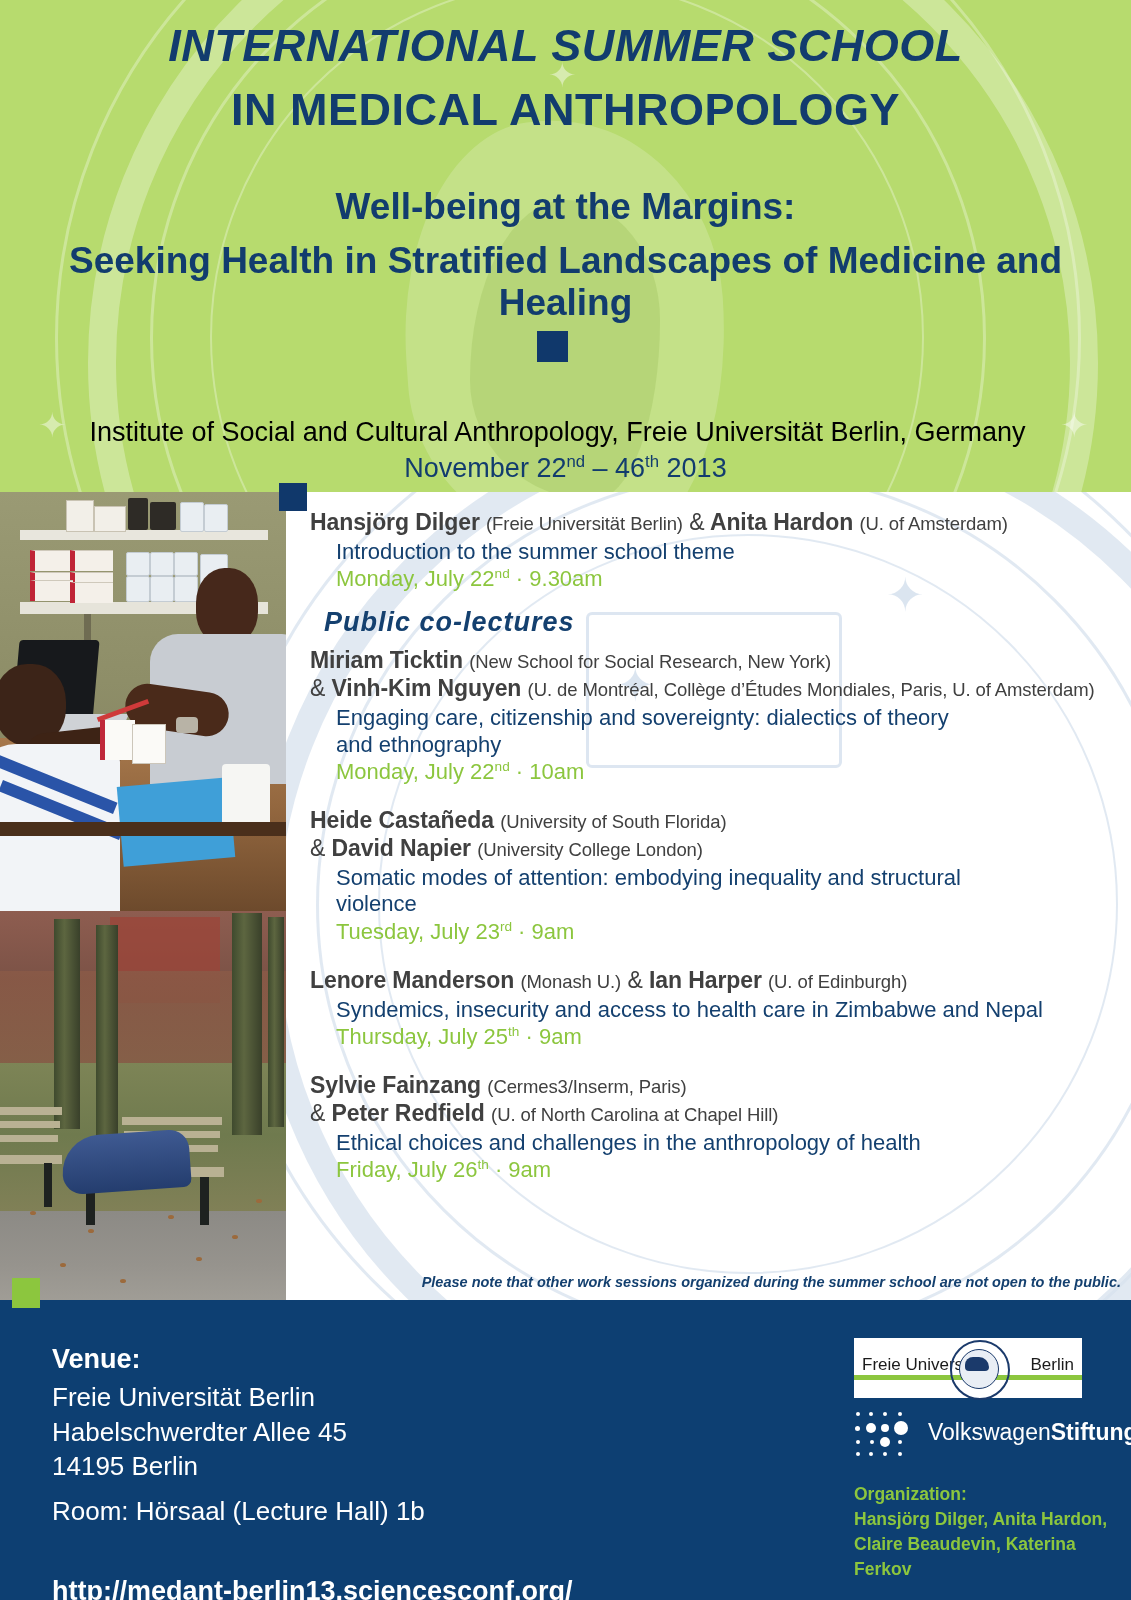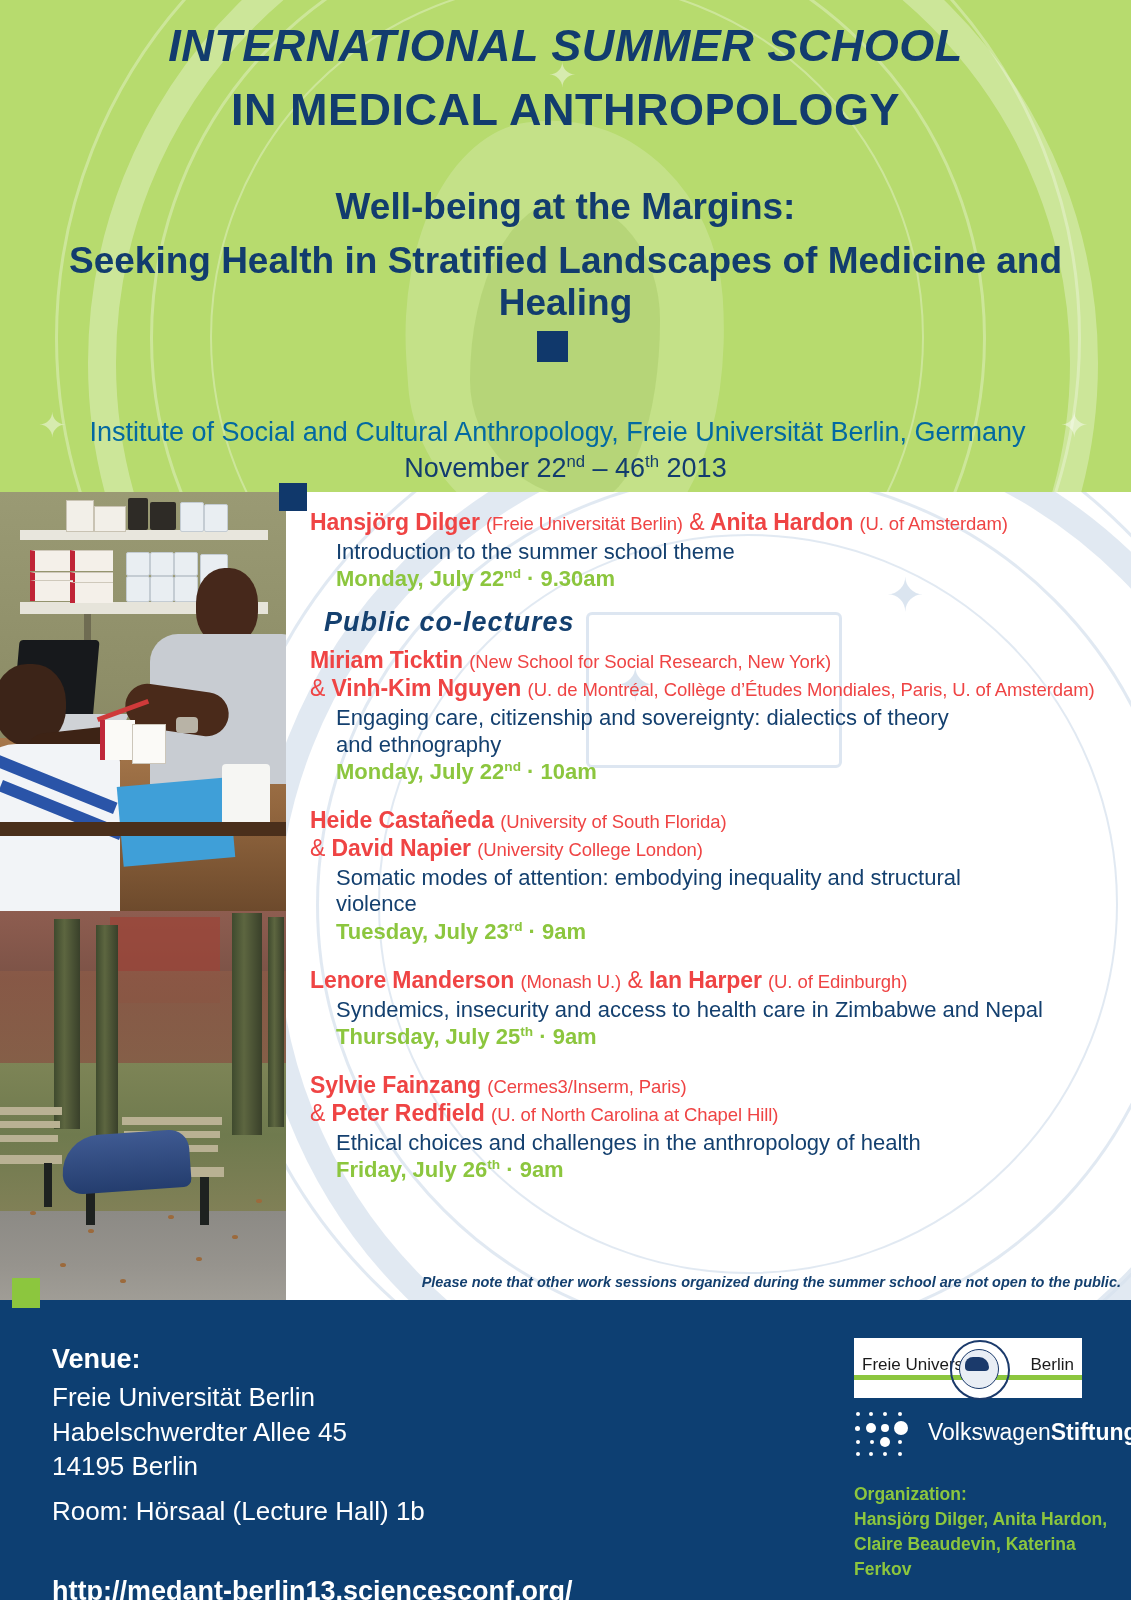--- a/index.html
+++ b/index.html
@@ -85,21 +85,21 @@
     position: absolute;
     left: 537px; top: 331px;
     width: 31px; height: 31px;
     background: #10386b;
   }
 
   .h-inst {
     position: absolute;
     left: 0; right: 16px;
     text-align: center;
-    color: #0369a1;
+    color: #000000;
     font-size: 27px;
     top: 417px;
   }
   .h-date {
     position: absolute;
     left: 0; right: 0;
     text-align: center;
     color: #123c6e;
     font-size: 27px;
     top: 452px;
@@ -215,42 +215,42 @@
   }
 
   .prog-inner {
     position: relative;
     z-index: 3;
     padding: 16px 6px 0 24px;
   }
 
   .entry { margin-bottom: 2px; }
   .speakers {
-    color: #ef4444;
+    color: #404040;
     font-size: 23px;
     font-weight: bold;
     line-height: 1.22;
     letter-spacing: -0.1px;
   }
   .speakers .aff {
     font-weight: normal;
     font-size: 18.5px;
   }
   .speakers .amp { font-weight: normal; }
   .talk {
     color: #14406f;
     font-size: 22px;
     line-height: 1.2;
     margin-left: 26px;
     margin-top: 3px;
   }
   .when {
     color: #8cc63e;
     font-size: 22px;
-    font-weight: bold;
+    font-weight: normal;
     margin-left: 26px;
     line-height: 1.25;
   }
   .section-head {
     color: #14406f;
     font-size: 27px;
     font-style: italic;
     font-weight: bold;
     letter-spacing: 1px;
     margin: 14px 0 8px 14px;

